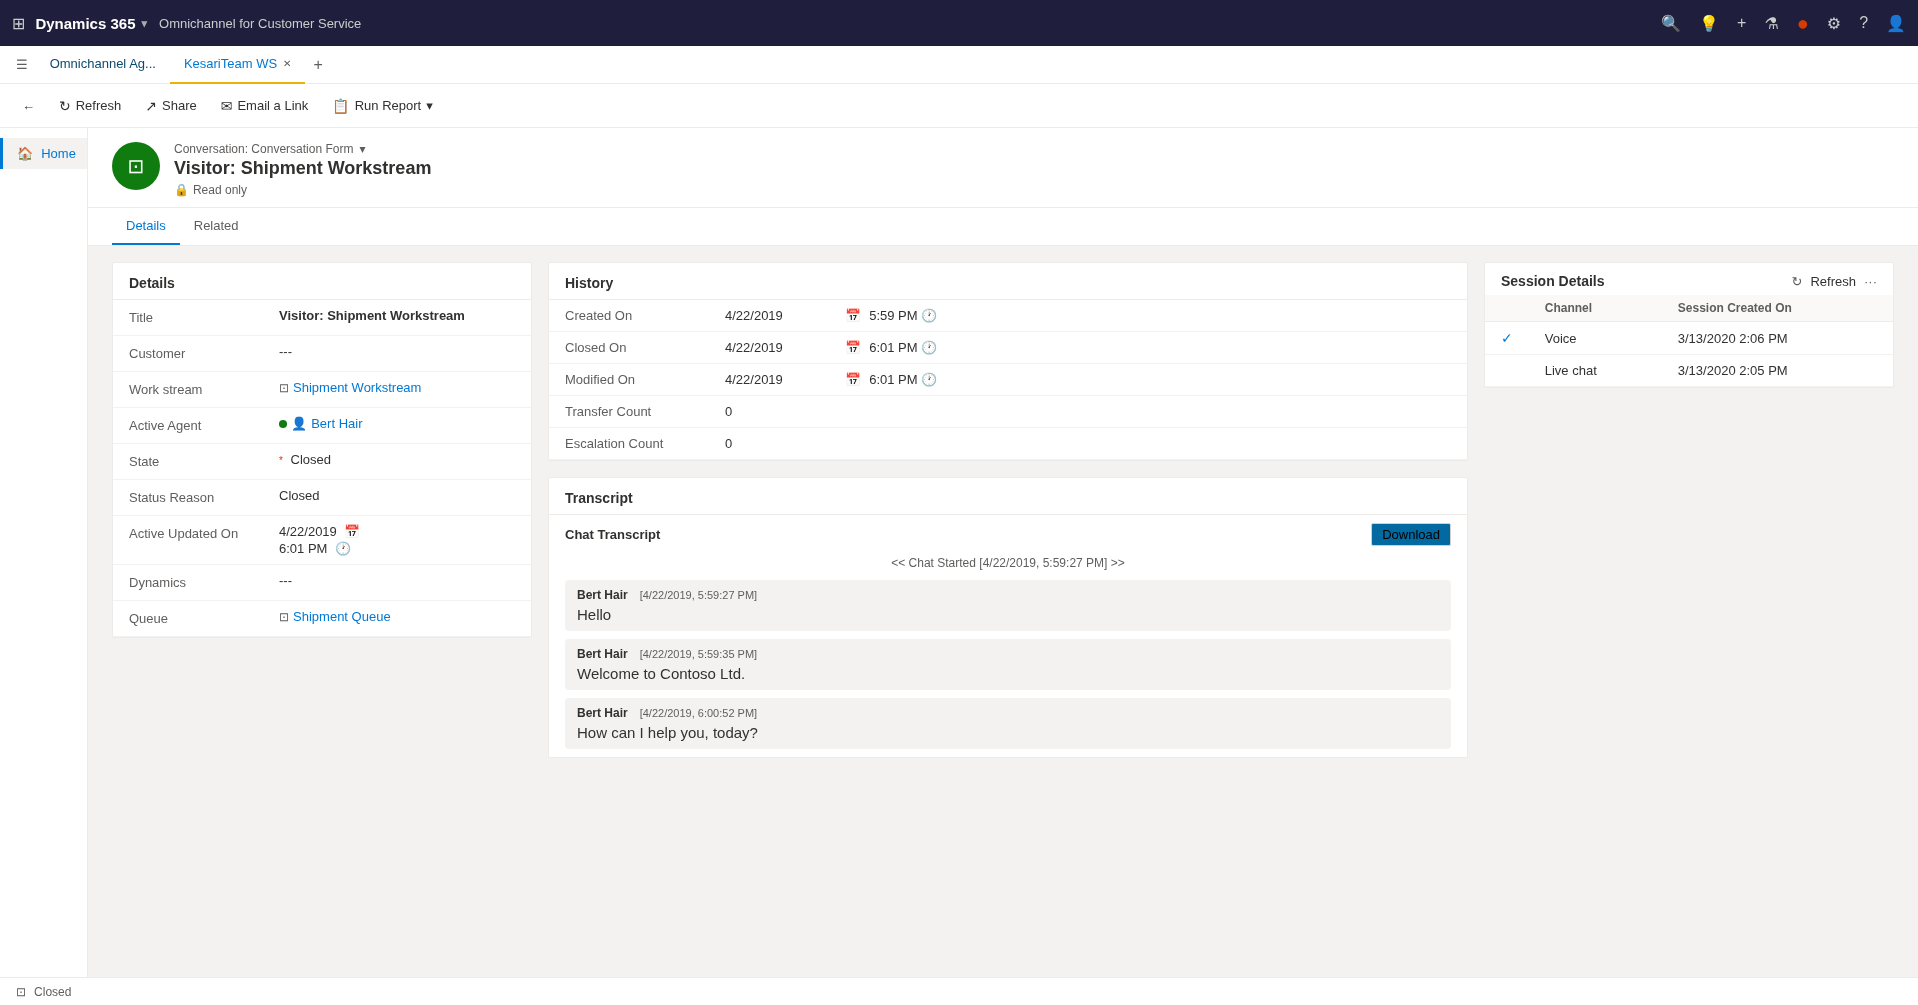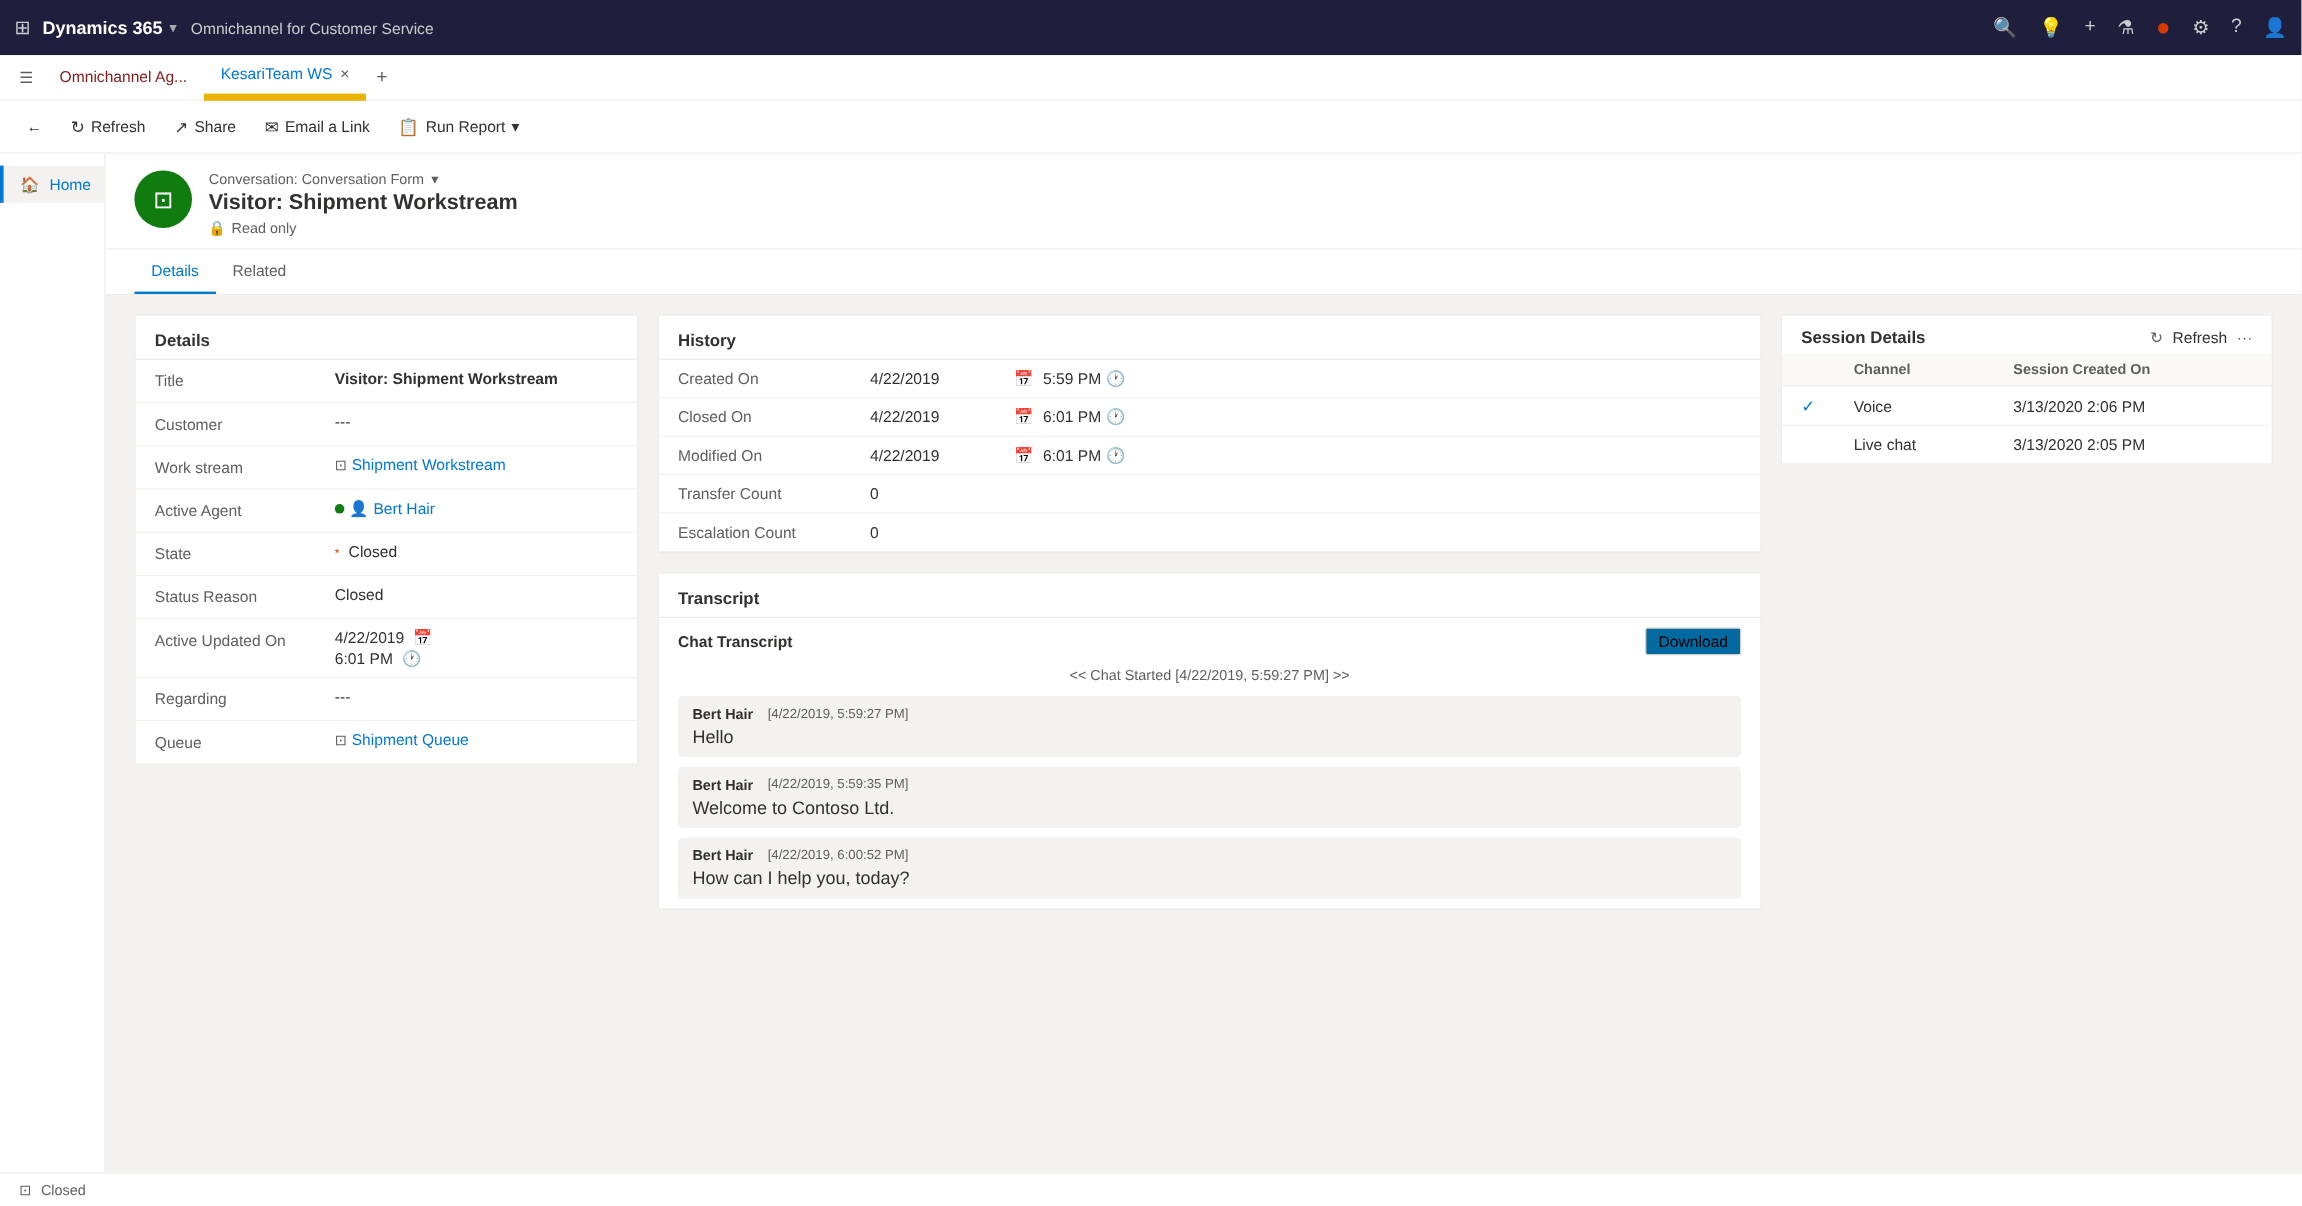--- a/index.html
+++ b/index.html
@@ -37,24 +37,24 @@
       gap: 6px;
       padding: 0 14px;
       height: 38px;
       font-size: 13px;
       cursor: pointer;
       color: #605e5c;
       border-bottom: 2px solid transparent;
     }
     .tab-item.active {
       color: #0078d4;
-      border-bottom: 6px solid #eab308;
+      border-bottom: 2px solid #eab308;
       font-weight: 500;
     }
-    .tab-item.inactive { color: #7f1d1d; }
+    .tab-item.inactive { color: #0c4a6e; }
     .tab-close { font-size: 10px; color: #605e5c; }
     .tab-add { color: #605e5c; font-size: 16px; padding: 0 8px; cursor: pointer; }
 
     
     .toolbar {
       background: #fff;
       border-bottom: 1px solid #edebe9;
       display: flex;
       align-items: center;
       height: 44px;
@@ -440,21 +440,21 @@
                 <span style="color:#605e5c;">📅</span>
               </div>
               <div style="display:flex; align-items:center; gap:8px; margin-top:2px;">
                 <span>6:01 PM</span>
                 <span style="color:#605e5c;">🕐</span>
               </div>
             </span>
           </div>
 
           <div class="detail-row">
-            <span class="detail-label">Regarding</span>
+            <span class="detail-label">Dynamics</span>
             <span class="detail-value">---</span>
           </div>
 
           <div class="detail-row">
             <span class="detail-label">Queue</span>
             <span class="detail-value">
               <span class="link-with-icon">
                 <span style="color:#605e5c; font-size:12px;">⊡</span>
                 <a href="#">Shipment Queue</a>
               </span>

